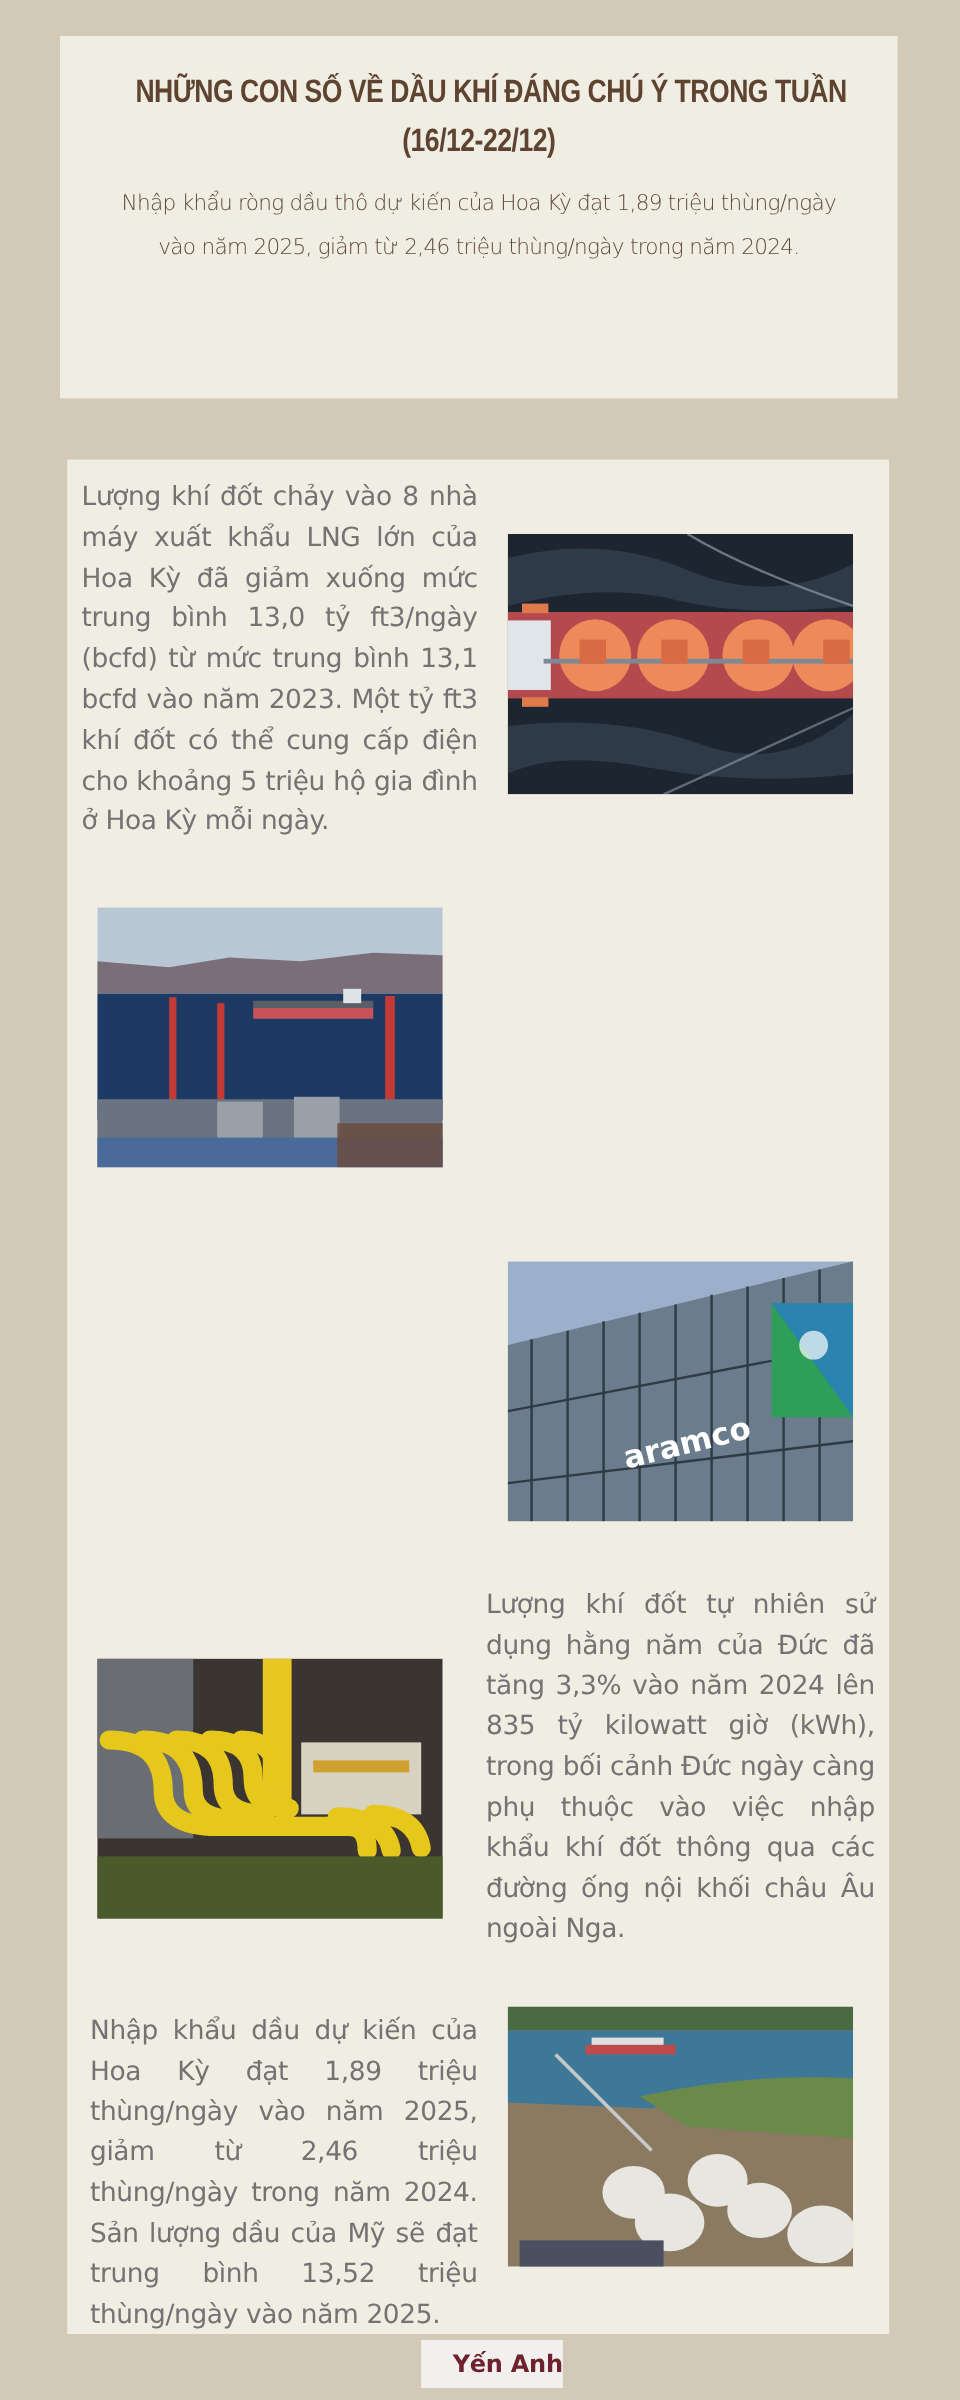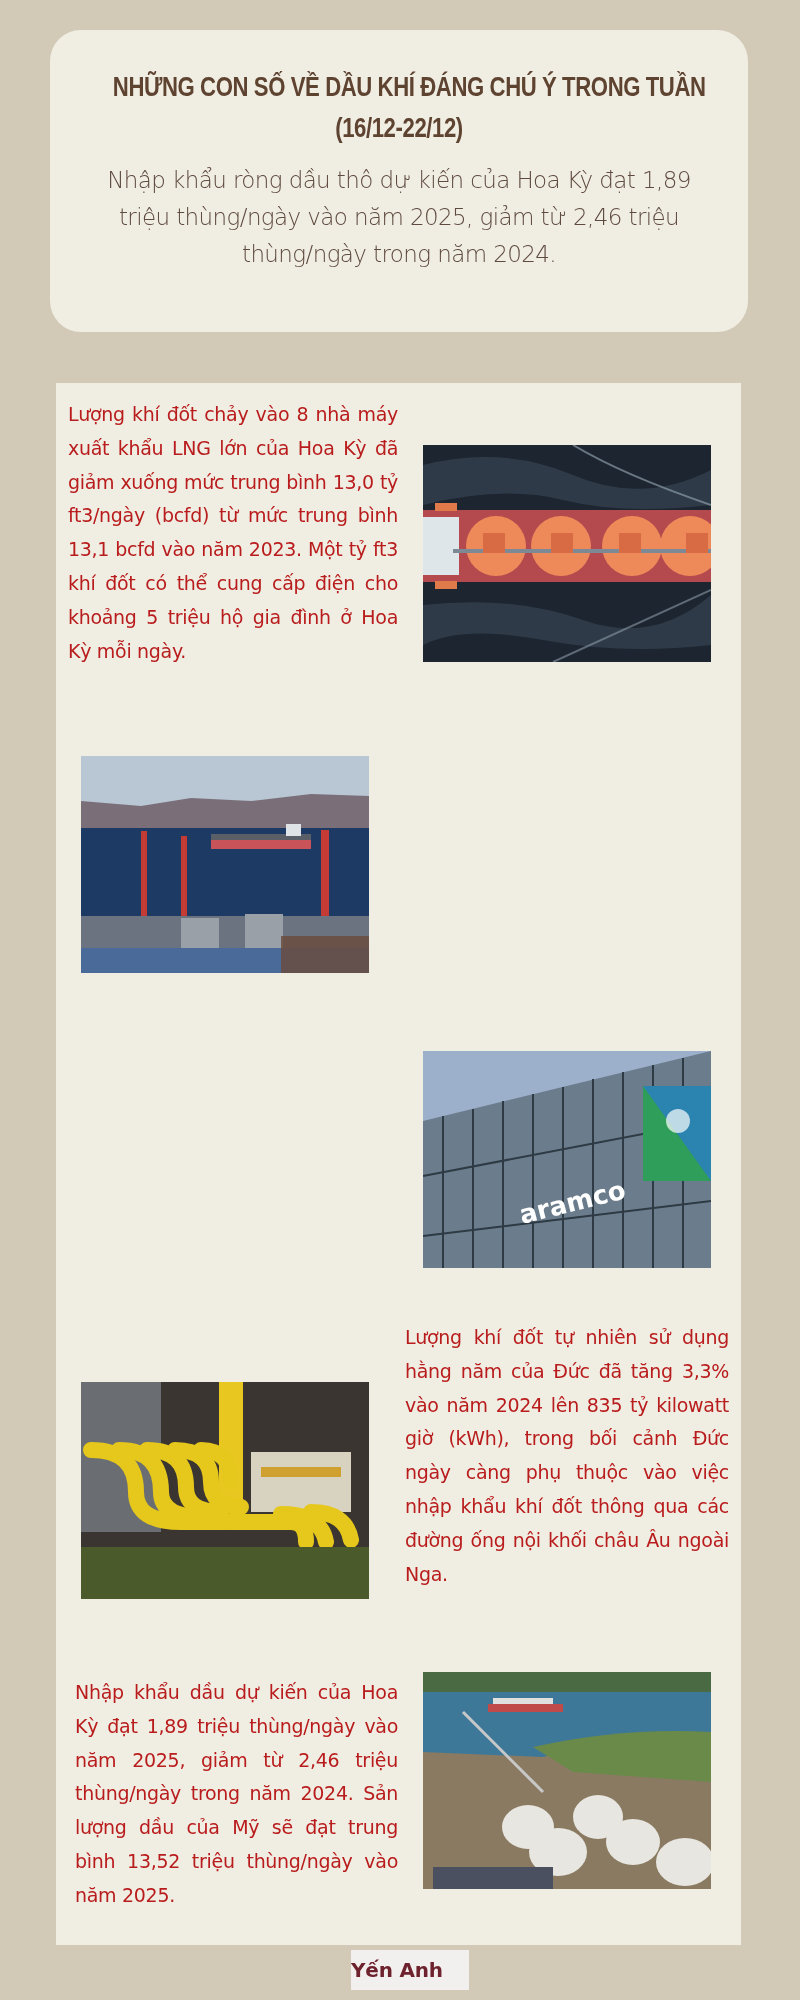--- a/index.html
+++ b/index.html
@@ -9,73 +9,72 @@
       position: relative;
       overflow: hidden;
       font-family: "DejaVu Sans", sans-serif;
     }
     .header-panel {
       position: absolute;
       left: 50px; top: 30px;
       width: 698px; height: 302px;
       background: #f0ede3;
       text-align: center;
-      padding-top: 37px;
-      border-radius: 31px;
+      padding-top: 26px;
     }
     .header-title {
       font-family: "Liberation Sans", sans-serif;
       font-weight: bold;
       font-size: 27px;
       line-height: 41px;
       color: #5e4331;
       letter-spacing: -0.5px;
       transform: scaleX(0.82);
       transform-origin: center;
       white-space: nowrap;
     }
     .header-sub {
       margin: 13px auto 0;
       width: 620px;
       font-family: "DejaVu Sans", sans-serif;
-      font-size: 23px;
+      font-size: 18px;
       line-height: 37px;
       color: #5e4a3e;
       font-weight: 300;
       letter-spacing: -0.6px;
     }
     .main-panel {
       position: absolute;
       left: 56px; top: 383px;
       width: 685px; height: 1562px;
       background: #f0ede3;
     }
     .para {
       position: absolute;
       font-family: "DejaVu Sans", sans-serif;
-      font-size: 19px;
+      font-size: 22px;
       line-height: 33.8px;
-      color: #b91c1c;
+      color: #737373;
       text-align: justify;
       text-align-last: left;
       letter-spacing: -0.3px;
       hyphens: none;
     }
     .photo {
       position: absolute;
       width: 288px; height: 217px;
       overflow: hidden;
     }
     .photo svg { display: block; width: 100%; height: 100%; }
     .sign-box {
       position: absolute;
       left: 351px; top: 1950px;
       width: 118px; height: 40px;
       background: #f2f0ee;
-      display: flex; align-items: center; justify-content: flex-start;
+      display: flex; align-items: center; justify-content: flex-end;
     }
     .sign {
       font-family: "DejaVu Sans", sans-serif;
       font-weight: bold;
       font-size: 20px;
       color: #6e222e;
       letter-spacing: -0.2px;
     }
   </style>
 </head>

